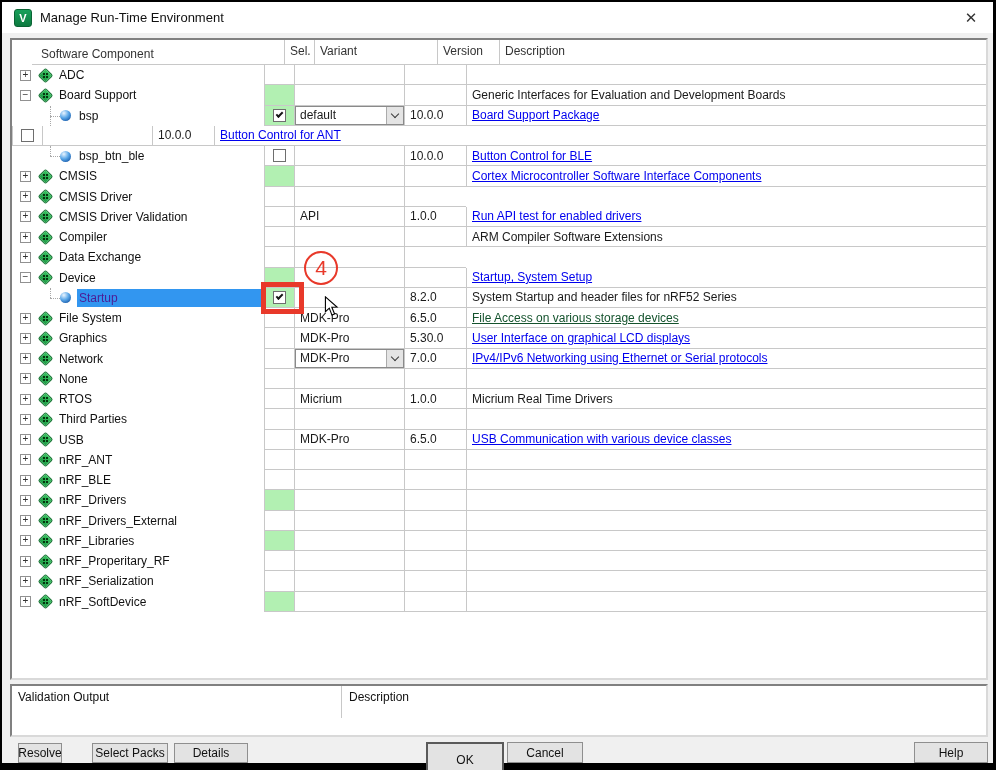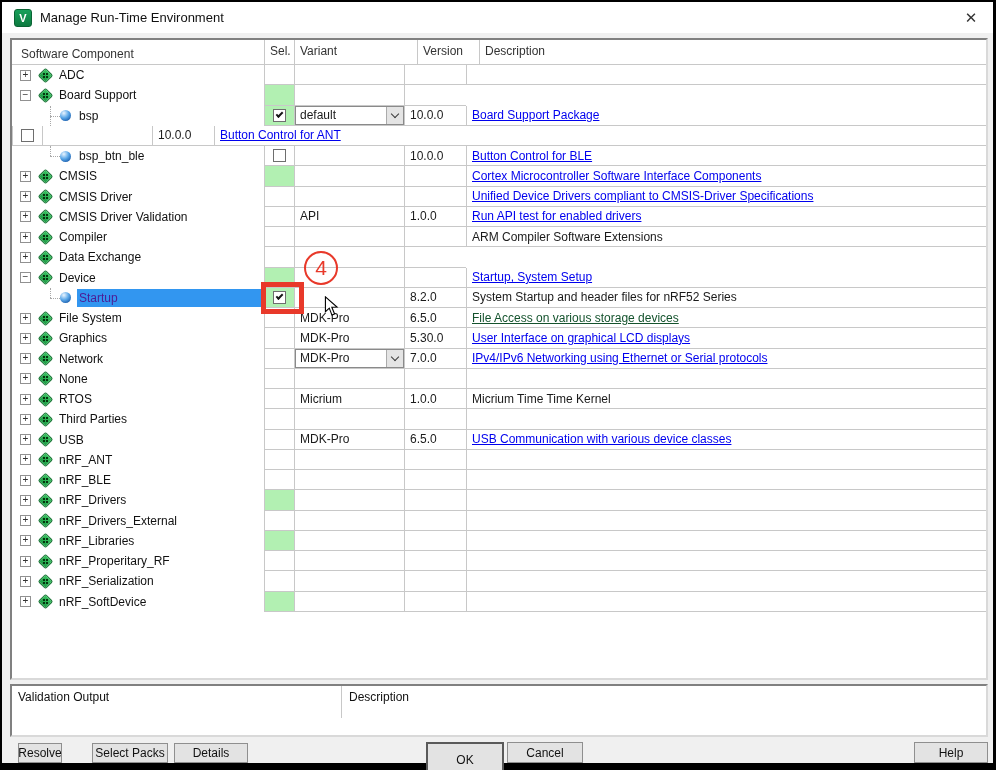--- a/index.html
+++ b/index.html
@@ -106,21 +106,21 @@
   <div class="dialog">
 
     <div class="titlebar">
       <span class="app-icon">V</span>
       <span class="win-title">Manage Run-Time Environment</span>
       <span class="close-btn">✕</span>
     </div>
 
     <div class="grid-frame">
       <div class="thead">
-        <div class="th c-sc" style="padding-left:9px;">Software Component</div>
+        <div class="th c-sc" style="padding-left:9px;margin-left:20px;">Software Component</div>
         <div class="th" style="width:30px;">Sel.</div>
         <div class="th" style="width:123px;">Variant</div>
         <div class="th" style="width:62px;">Version</div>
         <div class="th" style="flex:1;">Description</div>
       </div>
       <div class="rows" id="rows">
           <div class="row">
             <div class="c-sc">
               <div class="expander">+</div>
               <div class="bundle-icon"></div>
@@ -133,20 +133,23 @@
           </div>
           <div class="row">
             <div class="c-sc">
               <div class="expander">−</div>
               <div class="bundle-icon"></div>
               <div class="tree-label">Board Support</div>
             </div>
             <div class="c-sel green" style="background: rgb(178, 240, 178);"></div>
             <div class="c-var"></div>
             <div class="c-ver"></div>
+            <div class="c-desc">
+              <div>Generic Interfaces for Evaluation and Development Boards</div>
+            </div>
           </div>
           <div class="row">
             <div class="c-sc">
               <div class="conn"></div>
               <div class="orb-icon"></div>
               <div class="tree-label">bsp</div>
             </div>
             <div class="c-sel green" style="background: rgb(178, 240, 178);">
               <div class="cb">
                 <div class="tick"></div>
@@ -205,23 +208,20 @@
           </div>
           <div class="row">
             <div class="c-sc">
               <div class="expander">+</div>
               <div class="bundle-icon"></div>
               <div class="tree-label">CMSIS Driver</div>
             </div>
             <div class="c-sel"></div>
             <div class="c-var"></div>
             <div class="c-ver"></div>
-            <div class="c-desc">
-              <div class="desc-link" style="color: rgb(0, 0, 238);">Unified Device Drivers compliant to CMSIS-Driver Specifications</div>
-            </div>
           </div>
           <div class="row">
             <div class="c-sc">
               <div class="expander">+</div>
               <div class="bundle-icon"></div>
               <div class="tree-label">CMSIS Driver Validation</div>
             </div>
             <div class="c-sel"></div>
             <div class="c-var">
               <div class="var-text">API</div>
@@ -352,21 +352,21 @@
               <div class="expander">+</div>
               <div class="bundle-icon"></div>
               <div class="tree-label">RTOS</div>
             </div>
             <div class="c-sel"></div>
             <div class="c-var">
               <div class="var-text">Micrium</div>
             </div>
             <div class="c-ver">1.0.0</div>
             <div class="c-desc">
-              <div>Micrium Time Time Kernel</div>
+              <div>Micrium Real Time Drivers</div>
             </div>
           </div>
           <div class="row">
             <div class="c-sc">
               <div class="expander">+</div>
               <div class="bundle-icon"></div>
               <div class="tree-label">Third Parties</div>
             </div>
             <div class="c-sel"></div>
             <div class="c-var"></div>

